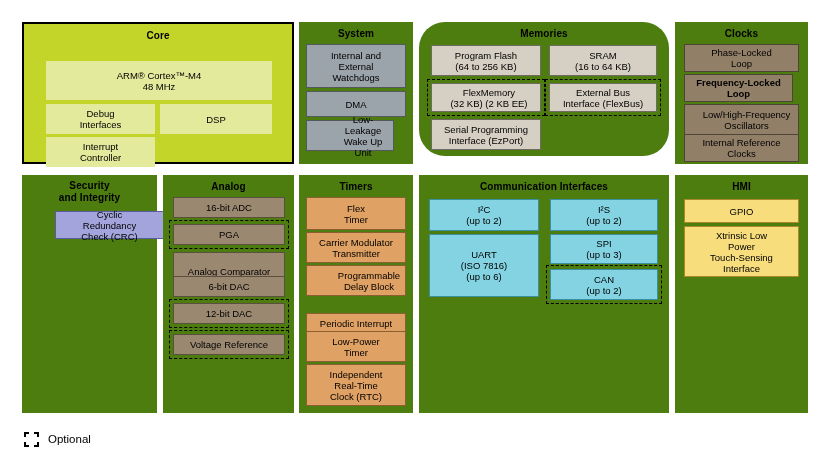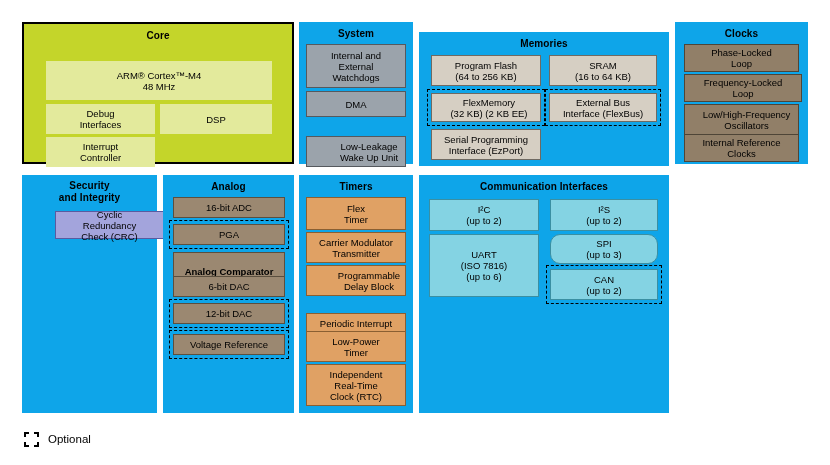--- a/index.html
+++ b/index.html
@@ -18,21 +18,21 @@
 
   #diagram {
     position: absolute;
     left: 0; top: 0;
     width: 830px; height: 465px;
   }
 
   
   .panel {
     position: absolute;
-    background: #0ea5e9;
+    background: #4d7c0f;
     box-sizing: border-box;
   }
   .panel.core-panel {
     background: #c4d52a;
     border: 2px solid #000000;
   }
   .panel-title {
     text-align: center;
     font-weight: bold;
     font-size: 10px;
@@ -136,28 +136,28 @@
     <div class="panel-title">System</div>
     <div class="panel-body">
       <div class="blk system" style="left:7px; top:4px; width:100px; height:44px;">
         <span style="white-space: pre-line;">Internal and
 External
 Watchdogs</span>
       </div>
       <div class="blk system" style="left:7px; top:51px; width:100px; height:26px;">
         <span>DMA</span>
       </div>
-      <div class="blk system" style="left:7px; top:96px; width:100px; height:31px;padding-left:28px;">
+      <div class="blk system" style="left:7px; top:80px; width:88px; height:31px;padding-left:28px;">
         <span style="white-space: pre-line;">Low-Leakage
 Wake Up Unit</span>
       </div>
     </div>
   </div>
 
-  <div class="panel" style="left:419px; top:32px; width:250px; height:134px;">
+  <div class="panel" style="left:419px; top:22px; width:250px; height:134px;border-radius:26px;">
     <div class="panel-title">Memories</div>
     <div class="panel-body">
       <div class="blk memory" style="left:12px; top:5px; width:110px; height:31px;">
         <span style="white-space: pre-line;">Program Flash
 (64 to 256 KB)</span>
       </div>
       <div class="blk memory" style="left:130px; top:5px; width:108px; height:31px;">
         <span style="white-space: pre-line;">SRAM
 (16 to 64 KB)</span>
       </div>
@@ -181,21 +181,21 @@
     </div>
   </div>
 
   <div class="panel" style="left:675px; top:22px; width:133px; height:142px;">
     <div class="panel-title">Clocks</div>
     <div class="panel-body">
       <div class="blk clock" style="left:9px; top:4px; width:115px; height:28px;">
         <span style="white-space: pre-line;">Phase-Locked
 Loop</span>
       </div>
-      <div class="blk clock" style="left:9px; top:34px; width:118px; height:28px;">
+      <div class="blk clock" style="left:9px; top:34px; width:109px; height:28px;font-weight:bold;">
         <span style="white-space: pre-line;">Frequency-Locked
 Loop</span>
       </div>
       <div class="blk clock" style="left:9px; top:64px; width:115px; height:32px;padding-left:12px;">
         <span style="white-space: pre-line;">Low/High-Frequency
 Oscillators</span>
       </div>
       <div class="blk clock" style="left:9px; top:94px; width:115px; height:28px;">
         <span style="white-space: pre-line;">Internal Reference
 Clocks</span>
@@ -220,21 +220,21 @@
     <div class="panel-body">
       <div class="blk analog" style="left:10px; top:4px; width:112px; height:21px;">
         <span>16-bit ADC</span>
       </div>
 
       <div class="optional-wrap" style="left:6px; top:27px; width:120px; height:29px;"></div>
       <div class="blk analog" style="left:10px; top:31px; width:112px; height:21px;">
         <span>PGA</span>
       </div>
 
-      <div class="blk analog" style="left:10px; top:59px; width:112px; height:39px;font-weight:bold;">
+      <div class="blk analog" style="left:10px; top:59px; width:112px; height:39px;">
         <span>Analog Comparator</span>
       </div>
       <div class="blk analog" style="left:10px; top:83px; width:112px; height:21px;">
         <span>6-bit DAC</span>
       </div>
 
       <div class="optional-wrap" style="left:6px; top:106px; width:120px; height:29px;"></div>
       <div class="blk analog" style="left:10px; top:110px; width:112px; height:21px;">
         <span>12-bit DAC</span>
       </div>
@@ -286,33 +286,47 @@
       </div>
       <div class="blk comm" style="left:131px; top:6px; width:108px; height:32px;">
         <span style="white-space: pre-line;">I²S
 (up to 2)</span>
       </div>
       <div class="blk comm" style="left:10px; top:41px; width:110px; height:63px;">
         <span style="white-space: pre-line;">UART
 (ISO 7816)
 (up to 6)</span>
       </div>
-      <div class="blk comm" style="left:131px; top:41px; width:108px; height:30px;border-radius:10px;">
+      <div class="blk comm" style="left:131px; top:41px; width:108px; height:30px;">
         <span style="white-space: pre-line;">SPI
 (up to 3)</span>
       </div>
 
       <div class="optional-wrap" style="left:127px; top:72px; width:116px; height:39px;"></div>
       <div class="blk comm" style="left:131px; top:76px; width:108px; height:31px;">
         <span style="white-space: pre-line;">CAN
 (up to 2)</span>
       </div>
     </div>
   </div>
 
+  <div class="panel" style="left:675px; top:175px; width:133px; height:238px;">
+    <div class="panel-title">HMI</div>
+    <div class="panel-body">
+      <div class="blk hmi" style="left:9px; top:6px; width:115px; height:24px;">
+        <span>GPIO</span>
+      </div>
+      <div class="blk hmi" style="left:9px; top:33px; width:115px; height:51px;">
+        <span style="white-space: pre-line;">Xtrinsic Low
+Power
+Touch-Sensing
+Interface</span>
+      </div>
+    </div>
+  </div>
 
   <div id="legend">
     <div class="legend-icon">
       <div class="seg" style="left:0; top:0; width:5px; height:2.2px;"></div>
       <div class="seg" style="right:0; top:0; width:5px; height:2.2px;"></div>
       <div class="seg" style="left:0; bottom:0; width:5px; height:2.2px;"></div>
       <div class="seg" style="right:0; bottom:0; width:5px; height:2.2px;"></div>
       <div class="seg" style="left:0; top:0; width:2.2px; height:5px;"></div>
       <div class="seg" style="left:0; bottom:0; width:2.2px; height:5px;"></div>
       <div class="seg" style="right:0; top:0; width:2.2px; height:5px;"></div>

